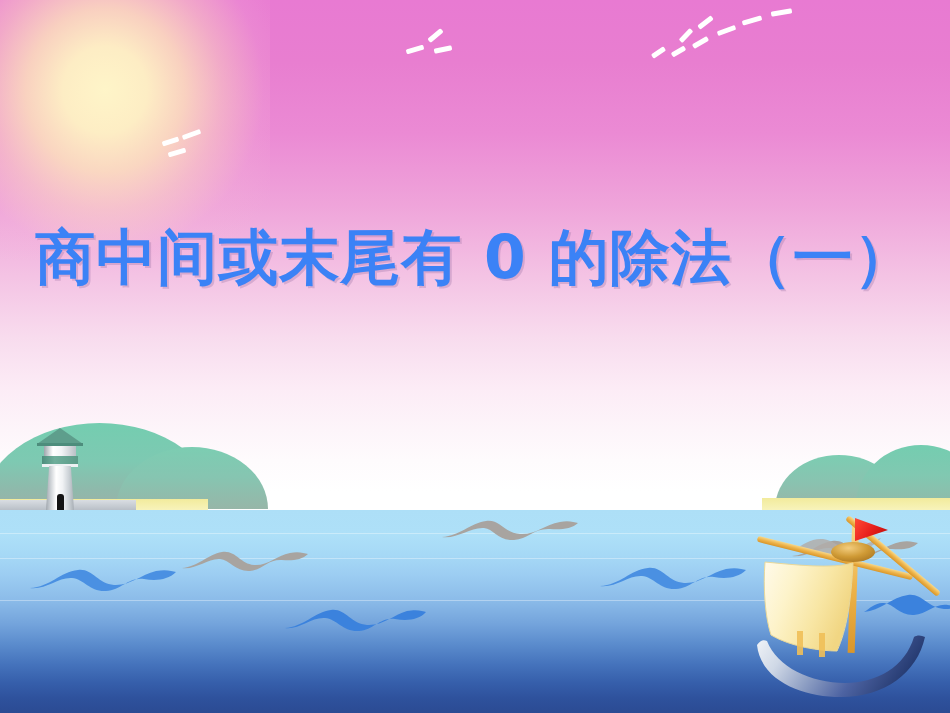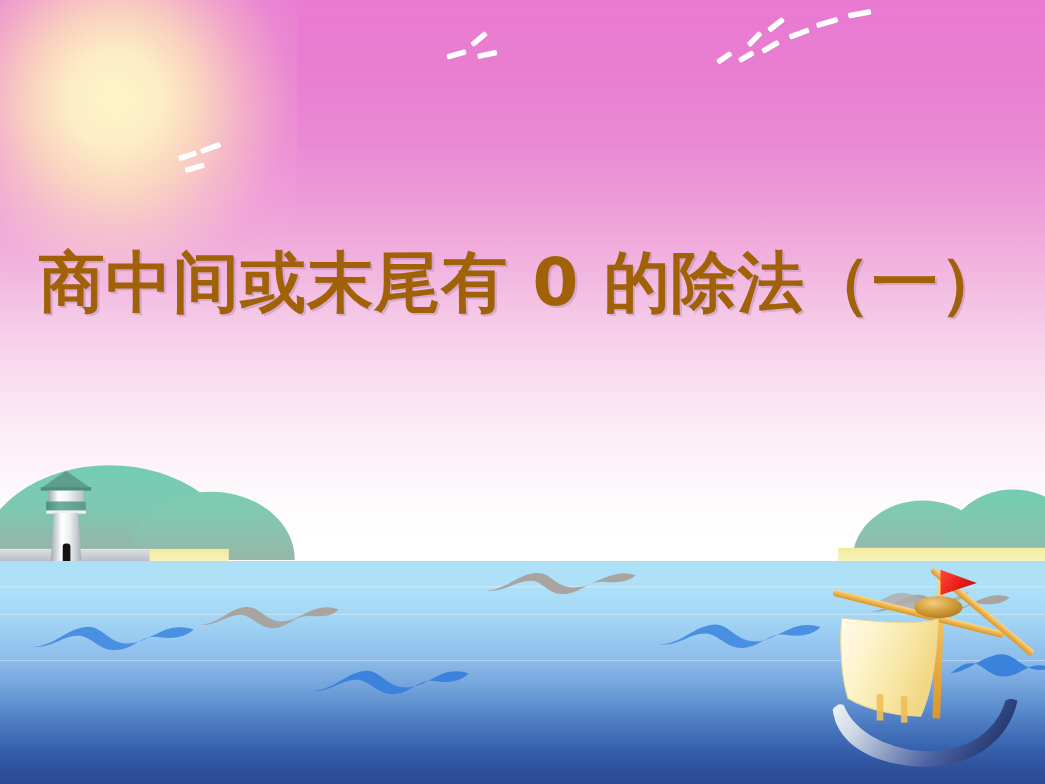--- a/index.html
+++ b/index.html
@@ -202,21 +202,21 @@
     width: 950px;
     text-align: center;
   }
   .title {
     display: inline-block;
     font-family: "DejaVu Sans", "Liberation Sans", sans-serif;
     font-weight: bold;
     font-size: 60px;
     line-height: 72px;
     letter-spacing: 1px;
-    color: #a16207;
+    color: #3b82f6;
     text-shadow: 2px 2px 0 rgba(160,120,170,0.35);
     white-space: nowrap;
     text-align: center;
   }
 </style>
 </head>
 <body>
 
 <div id="slide">
 

